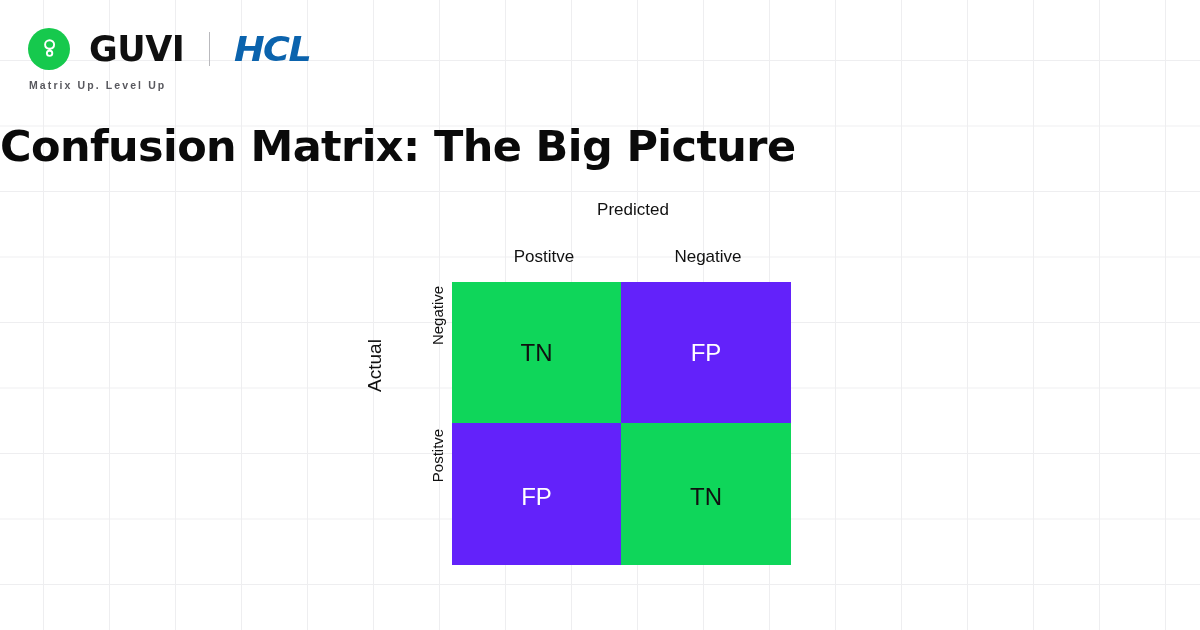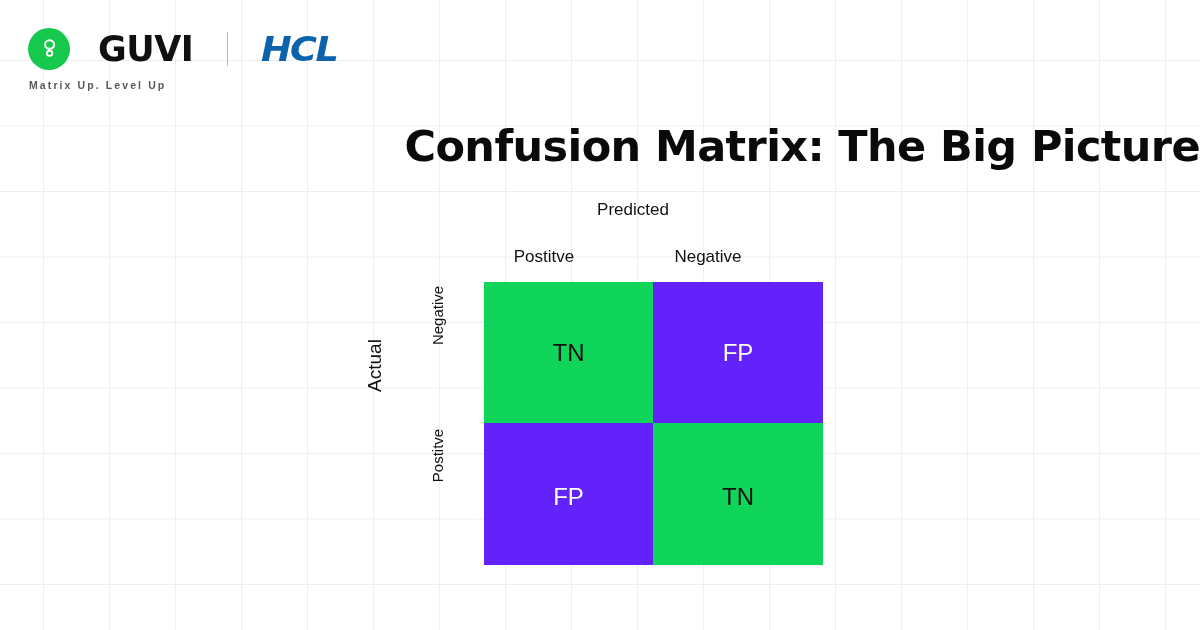--- a/index.html
+++ b/index.html
@@ -26,21 +26,21 @@
     background-position: 43px 60px;
   }
 
   
   .brand {
     position: absolute;
     left: 28px;
     top: 28px;
     display: flex;
     align-items: center;
-    gap: 17px;
+    gap: 8px;
   }
   .brand-mark {
     width: 42px;
     height: 42px;
     border-radius: 50%;
     background: #16c94d;
     display: flex;
     align-items: center;
     justify-content: center;
     flex: 0 0 auto;
@@ -82,21 +82,21 @@
     color: #58585e;
     white-space: nowrap;
   }
 
   
   .page-title {
     position: absolute;
     left: 0;
     top: 123px;
     width: 1200px;
-    text-align: right;
+    text-align: left;
     font-family: "DejaVu Sans", "Liberation Sans", sans-serif;
     font-size: 43px;
     font-weight: 700;
     letter-spacing: -0.6px;
     color: #0a0a0a;
     line-height: 1.1;
   }
 
   
   .axis-top-title {
@@ -140,21 +140,21 @@
     font-size: 15px;
     color: #111111;
     line-height: 1;
     transform: rotate(-90deg);
   }
   .row-label.r0 { top: 308px; }
   .row-label.r1 { top: 448px; }
 
   .matrix {
     position: absolute;
-    left: 484px;
+    left: 452px;
     top: 282px;
     width: 339px;
     height: 283px;
     display: grid;
     grid-template-columns: 169px 170px;
     grid-template-rows: 141px 142px;
   }
   .cell {
     display: flex;
     align-items: center;

